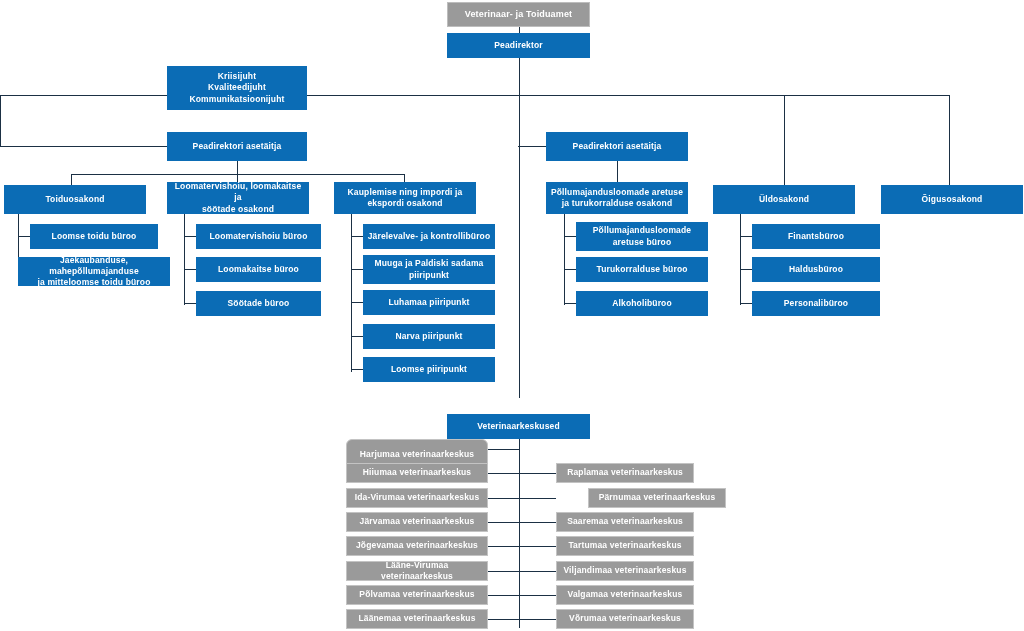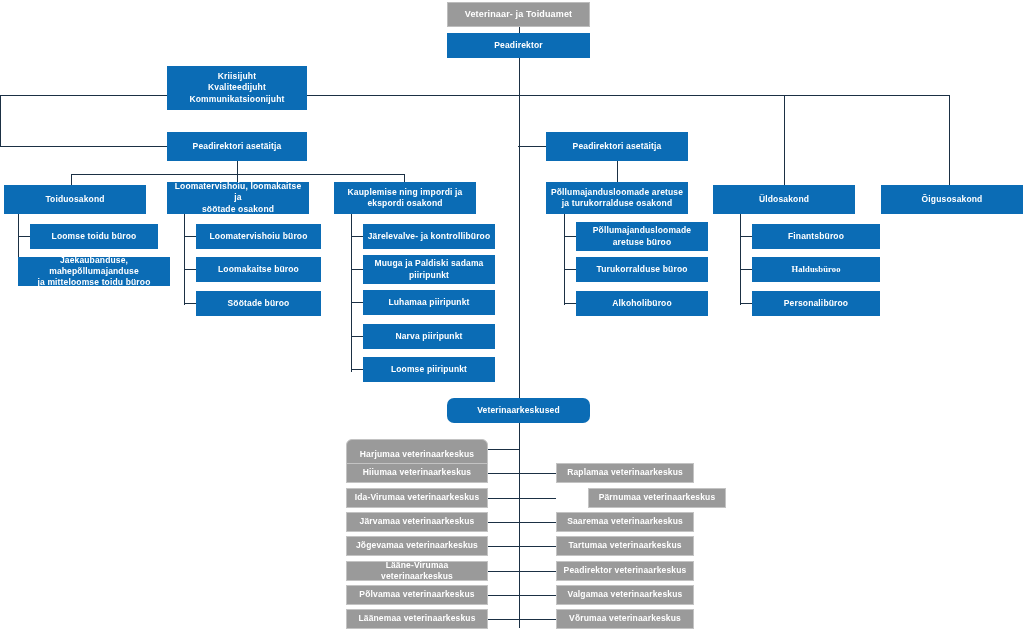--- a/index.html
+++ b/index.html
@@ -222,28 +222,28 @@
   <div class="node blue" style="left:576px; top:257px; width:132px; height:25px;">
     <span class="lbl">Turukorralduse büroo</span>
   </div>
   <div class="node blue" style="left:576px; top:291px; width:132px; height:25px;">
     <span class="lbl">Alkoholibüroo</span>
   </div>
 
   <div class="node blue" style="left:752px; top:224px; width:128px; height:25px;">
     <span class="lbl">Finantsbüroo</span>
   </div>
-  <div class="node blue" style="left:752px; top:257px; width:128px; height:25px;font-family:Liberation Serif, serif;">
+  <div class="node blue" style="left:752px; top:257px; width:128px; height:25px;">
     <span class="lbl">Haldusbüroo</span>
   </div>
   <div class="node blue" style="left:752px; top:291px; width:128px; height:25px;">
     <span class="lbl">Personalibüroo</span>
   </div>
 
-  <div class="node blue" style="left:447px; top:398px; width:143px; height:25px;border-radius:7px;">
+  <div class="node blue" style="left:447px; top:414px; width:143px; height:25px;">
     <span class="lbl">Veterinaarkeskused</span>
   </div>
 
   <div class="node gray" style="left:346px; top:439px; width:142px; height:32px;border-radius:6px;">
     <span class="lbl">Harjumaa veterinaarkeskus</span>
   </div>
   <div class="node gray" style="left:346px; top:463px; width:142px; height:20px;">
     <span class="lbl">Hiiumaa veterinaarkeskus</span>
   </div>
   <div class="node gray" style="left:346px; top:488px; width:142px; height:20px;">
@@ -271,21 +271,21 @@
   <div class="node gray" style="left:556px; top:488px; width:138px; height:20px;margin-left:32px;">
     <span class="lbl">Pärnumaa veterinaarkeskus</span>
   </div>
   <div class="node gray" style="left:556px; top:512px; width:138px; height:20px;">
     <span class="lbl">Saaremaa veterinaarkeskus</span>
   </div>
   <div class="node gray" style="left:556px; top:536px; width:138px; height:20px;">
     <span class="lbl">Tartumaa veterinaarkeskus</span>
   </div>
   <div class="node gray" style="left:556px; top:561px; width:138px; height:20px;">
-    <span class="lbl">Peadirektor veterinaarkeskus</span>
+    <span class="lbl">Viljandimaa veterinaarkeskus</span>
   </div>
   <div class="node gray" style="left:556px; top:585px; width:138px; height:20px;">
     <span class="lbl">Valgamaa veterinaarkeskus</span>
   </div>
   <div class="node gray" style="left:556px; top:609px; width:138px; height:20px;">
     <span class="lbl">Võrumaa veterinaarkeskus</span>
   </div>
 
 </div>
 

